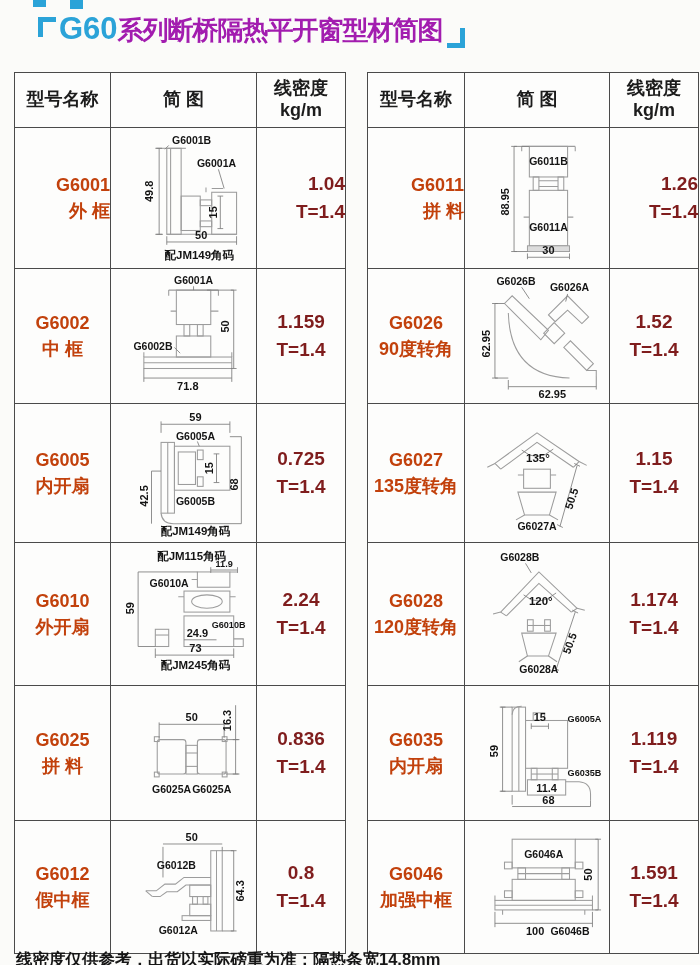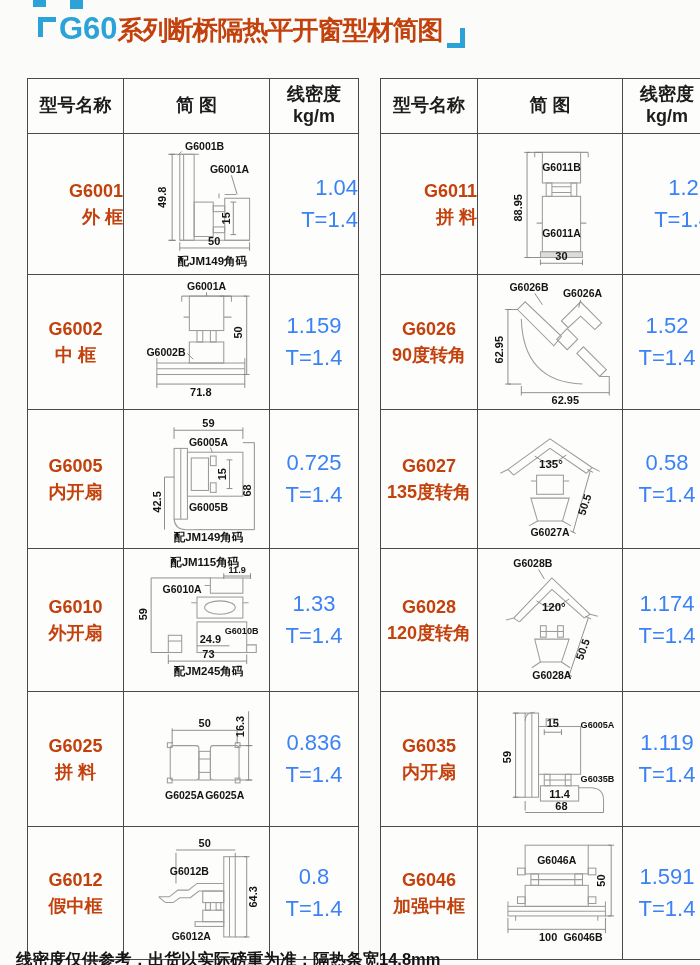--- a/index.html
+++ b/index.html
@@ -5,34 +5,34 @@
   html,body{margin:0;padding:0;background:#e8e8e6;}
   .page{position:relative;width:700px;height:965px;background:#fbfbf9;overflow:hidden;
         font-family:"Liberation Sans","DejaVu Sans",sans-serif;color:#161616;}
   
   .decor{position:absolute;top:0;height:7px;width:13px;background:#2ba3d8;}
   .sq1{left:33px;} .sq2{left:70px;height:9px;}
   
   .title-wrap{position:absolute;left:38px;top:12px;display:flex;align-items:flex-start;white-space:nowrap;}
   .br-tl{display:inline-block;width:13px;height:15px;border-left:5px solid #2ba3d8;border-top:5px solid #2ba3d8;margin:5px 3px 0 0;}
   .t-accent{font-size:31px;font-weight:bold;color:#2ba3d8;line-height:1.1;}
-  .t-main{font-size:26px;font-weight:bold;color:#c2410c;line-height:1.2;margin-top:3px;letter-spacing:-1px;}
+  .t-main{font-size:26px;font-weight:bold;color:#a21caf;line-height:1.2;margin-top:3px;letter-spacing:-1px;}
   .br-br{display:inline-block;width:13px;height:15px;border-right:5px solid #2ba3d8;border-bottom:5px solid #2ba3d8;margin:16px 0 0 4px;}
   
-  table.ptab{position:absolute;top:78px;width:331px;border-collapse:collapse;table-layout:fixed;background:#fdfdfc;margin-left:13px;}
+  table.ptab{position:absolute;top:72px;width:331px;border-collapse:collapse;table-layout:fixed;background:#fdfdfc;}
   .ptab th,.ptab td{border:1.5px solid #4a4a4a;text-align:center;vertical-align:middle;padding:0;}
   .ptab th{height:54px;font-size:18px;font-weight:bold;color:#1c1c1c;line-height:1.2;}
   .ptab tbody tr:nth-child(1) td{height:140px;text-align:right;}
   .ptab tbody tr:nth-child(2) td{height:134px;}
   .ptab tbody tr:nth-child(3) td{height:138px;}
   .ptab tbody tr:nth-child(4) td{height:142px;}
   .ptab tbody tr:nth-child(5) td{height:134px;}
   .ptab tbody tr:nth-child(6) td{height:132px;}
   .mcell div{font-size:18px;font-weight:bold;color:#c2410c;line-height:1.45;letter-spacing:0;}
-  .dcell div{font-size:22px;font-weight:400;color:#3b82f6;line-height:1.45;}
+  .dcell div{font-size:19px;font-weight:700;color:#7f1d1d;line-height:1.45;}
   td.gcell{padding:0;}
   svg.diag{display:block;margin:0 auto;width:140px;height:130px;}
   svg.diag .pf{fill:none;stroke:#9c9c9c;stroke-width:1.1;}
   svg.diag .pff{fill:#dcdcdc;stroke:#9c9c9c;stroke-width:1;}
   svg.diag .dm{fill:none;stroke:#7e7e7e;stroke-width:0.9;}
   svg.diag text{fill:#141414;font-family:"Liberation Sans","DejaVu Sans",sans-serif;}
   .dt{font-size:11.5px;font-weight:bold;}
   .lb{font-size:11px;font-weight:bold;}
   .sm{font-size:9.5px;font-weight:bold;}
   .nt{font-size:12px;font-weight:bold;}
@@ -203,21 +203,21 @@
             <text class="sm" x="114" y="19" text-anchor="middle">11.9</text>
             <text class="lb" x="36" y="40" text-anchor="start">G6010A</text>
             <text class="dt" transform="translate(20,62) rotate(-90)" text-anchor="middle">59</text>
             <text class="dt" x="86" y="92" text-anchor="middle">24.9</text>
             <text class="sm" x="101" y="83" text-anchor="start">G6010B</text>
             <text class="dt" x="84" y="108" text-anchor="middle">73</text>
             <text class="nt" x="84" y="126" text-anchor="middle">配JM245角码</text>
           </svg>
         </td>
         <td class="dcell">
-          <div>1.33</div>
+          <div>2.24</div>
           <div>T=1.4</div>
         </td>
       </tr>
 
       <tr>
         <td class="mcell">
           <div>G6025</div>
           <div>拼 料</div>
         </td>
         <td class="gcell">
@@ -380,21 +380,21 @@
               <path d="M59,112 l-9,5 M85,112 l9,5"></path>
             </g>
             <path class="dm" d="M56,44 Q72,58 89,43"></path>
             <path class="dm" d="M114,60 L96,124 M111,58 l6,3 M93,122 l6,3"></path>
             <text class="ag" x="73" y="56" text-anchor="middle">135°</text>
             <text class="dt" transform="translate(112,96) rotate(-72)" text-anchor="middle">50.5</text>
             <text class="lb" x="72" y="128" text-anchor="middle">G6027A</text>
           </svg>
         </td>
         <td class="dcell">
-          <div>0.58</div>
+          <div>1.15</div>
           <div>T=1.4</div>
         </td>
       </tr>
 
       <tr>
         <td class="mcell">
           <div>G6028</div>
           <div>120度转角</div>
         </td>
         <td class="gcell">

